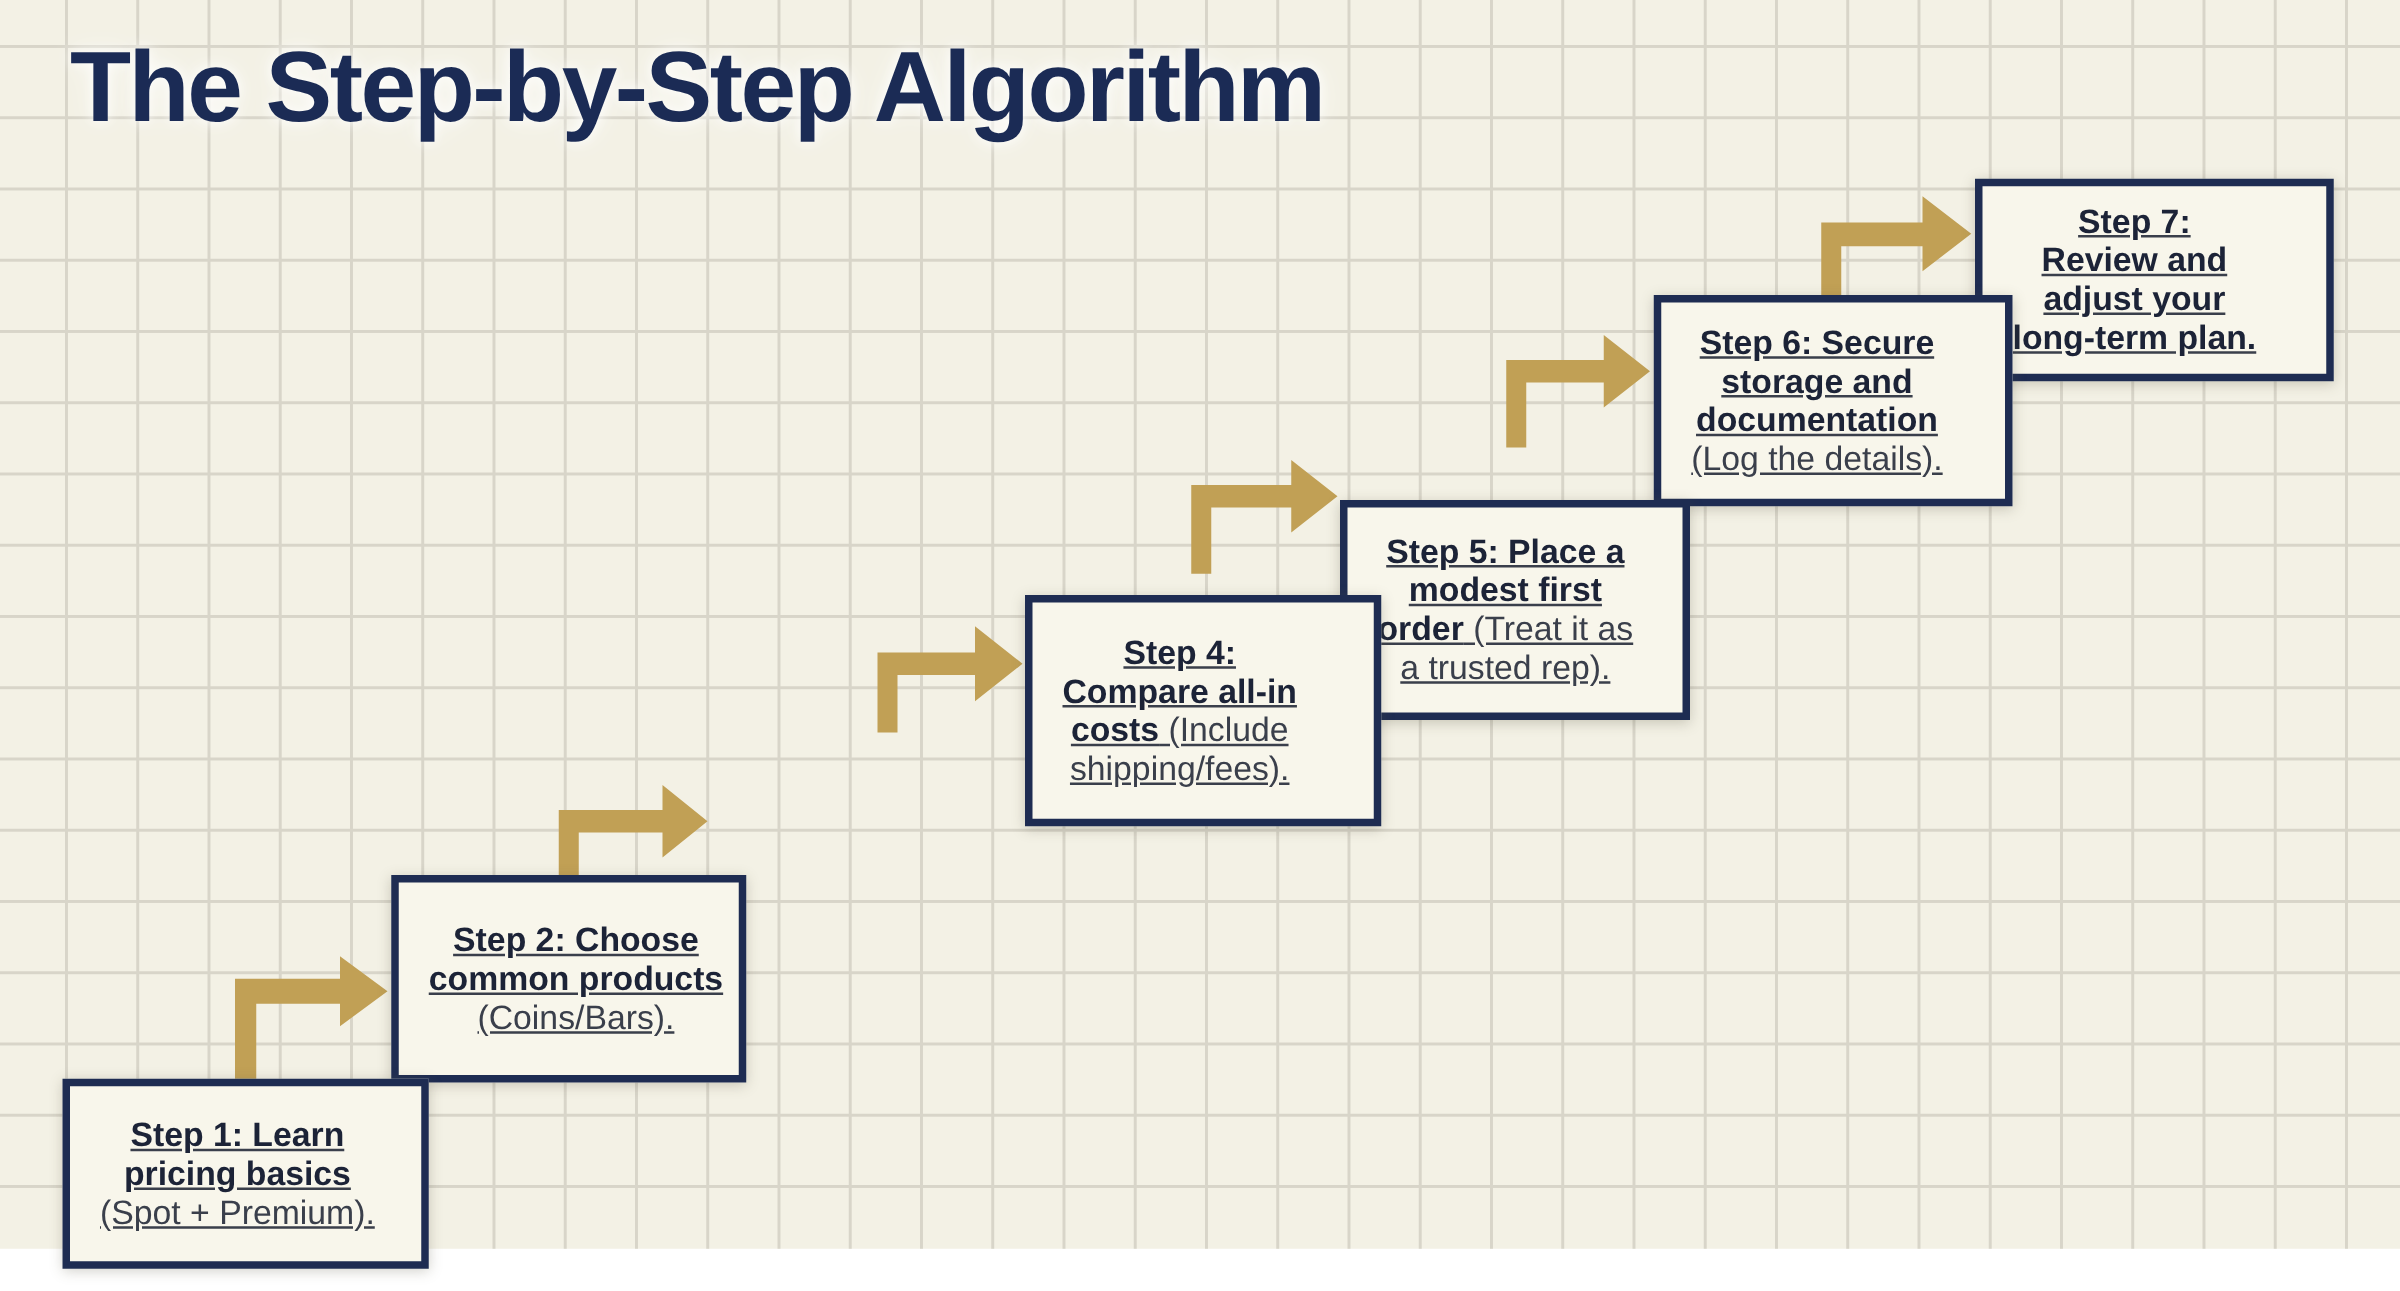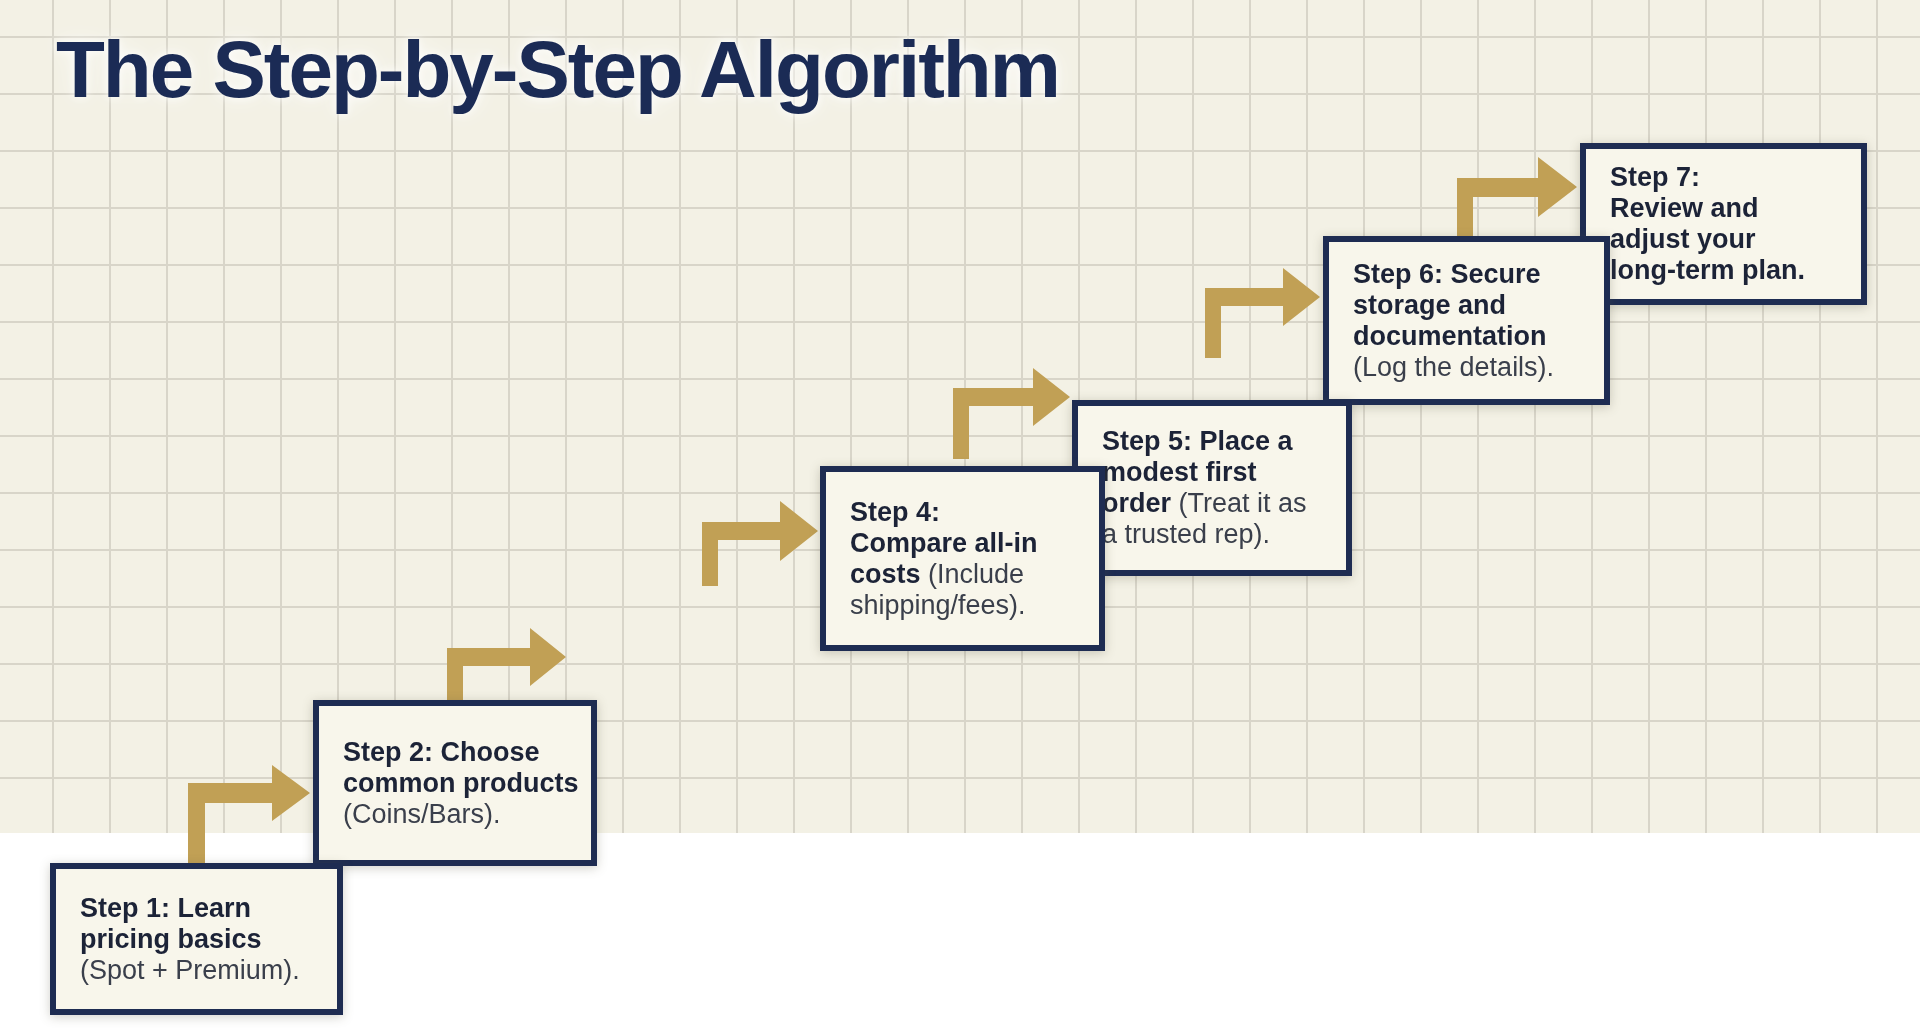--- a/index.html
+++ b/index.html
@@ -12,27 +12,28 @@
     --bold-text: #1c2337;
     --regular-text: #3a3f4b;
   }
   * { margin: 0; padding: 0; box-sizing: border-box; }
   html, body { width: 1920px; height: 1033px; overflow: hidden; }
   body { font-family: "Liberation Sans", sans-serif; }
 
   #canvas {
     position: relative;
     width: 1920px;
-    height: 833px;
+    height: 999px;
     background-color: var(--background);
     background-image:
       linear-gradient(to right, var(--grid-line) 0 2px, transparent 2px),
       linear-gradient(to bottom, var(--grid-line) 0 2px, transparent 2px);
     background-size: 57px 57px;
     background-position: -5px -21px;
+    text-align: center;
   }
 
   .page-title {
     position: absolute;
     left: 56px;
     top: 24px;
     z-index: 8;
     font-size: 80px;
     font-weight: bold;
     letter-spacing: -2px;
@@ -57,30 +58,31 @@
     align-items: center;
     box-shadow: 0 2px 10px rgba(90,85,65,0.28);
   }
   .step-text {
     padding-left: 24px;
     padding-right: 4px;
     font-size: 27px;
     line-height: 31px;
     white-space: pre-line;
     color: var(--regular-text);
+    text-decoration: underline;
   }
   .step-text b {
     font-weight: bold;
     color: var(--bold-text);
   }
 
   .box1 { left: 50px;   top: 863px; width: 293px; height: 152px; z-index: 7; }
   .box2 { left: 313px;  top: 700px; width: 284px; height: 166px; z-index: 6; }
   .box3 { left: 568px;  top: 580px; width: 285px; height: 168px; z-index: 5; }
-  .box4 { left: 820px;  top: 466px; width: 285px; height: 185px; z-index: 4; }
+  .box4 { left: 820px;  top: 476px; width: 285px; height: 185px; z-index: 4; }
   .box5 { left: 1072px; top: 352px; width: 280px; height: 176px; z-index: 3; margin-top: 48px; }
   .box6 { left: 1323px; top: 236px; width: 287px; height: 169px; z-index: 2; }
   .box7 { left: 1580px; top: 143px; width: 287px; height: 162px; z-index: 1; }
 </style>
 </head>
 <body>
 
 <div id="canvas">
 
   <h1 class="page-title">The Step-by-Step Algorithm</h1>

